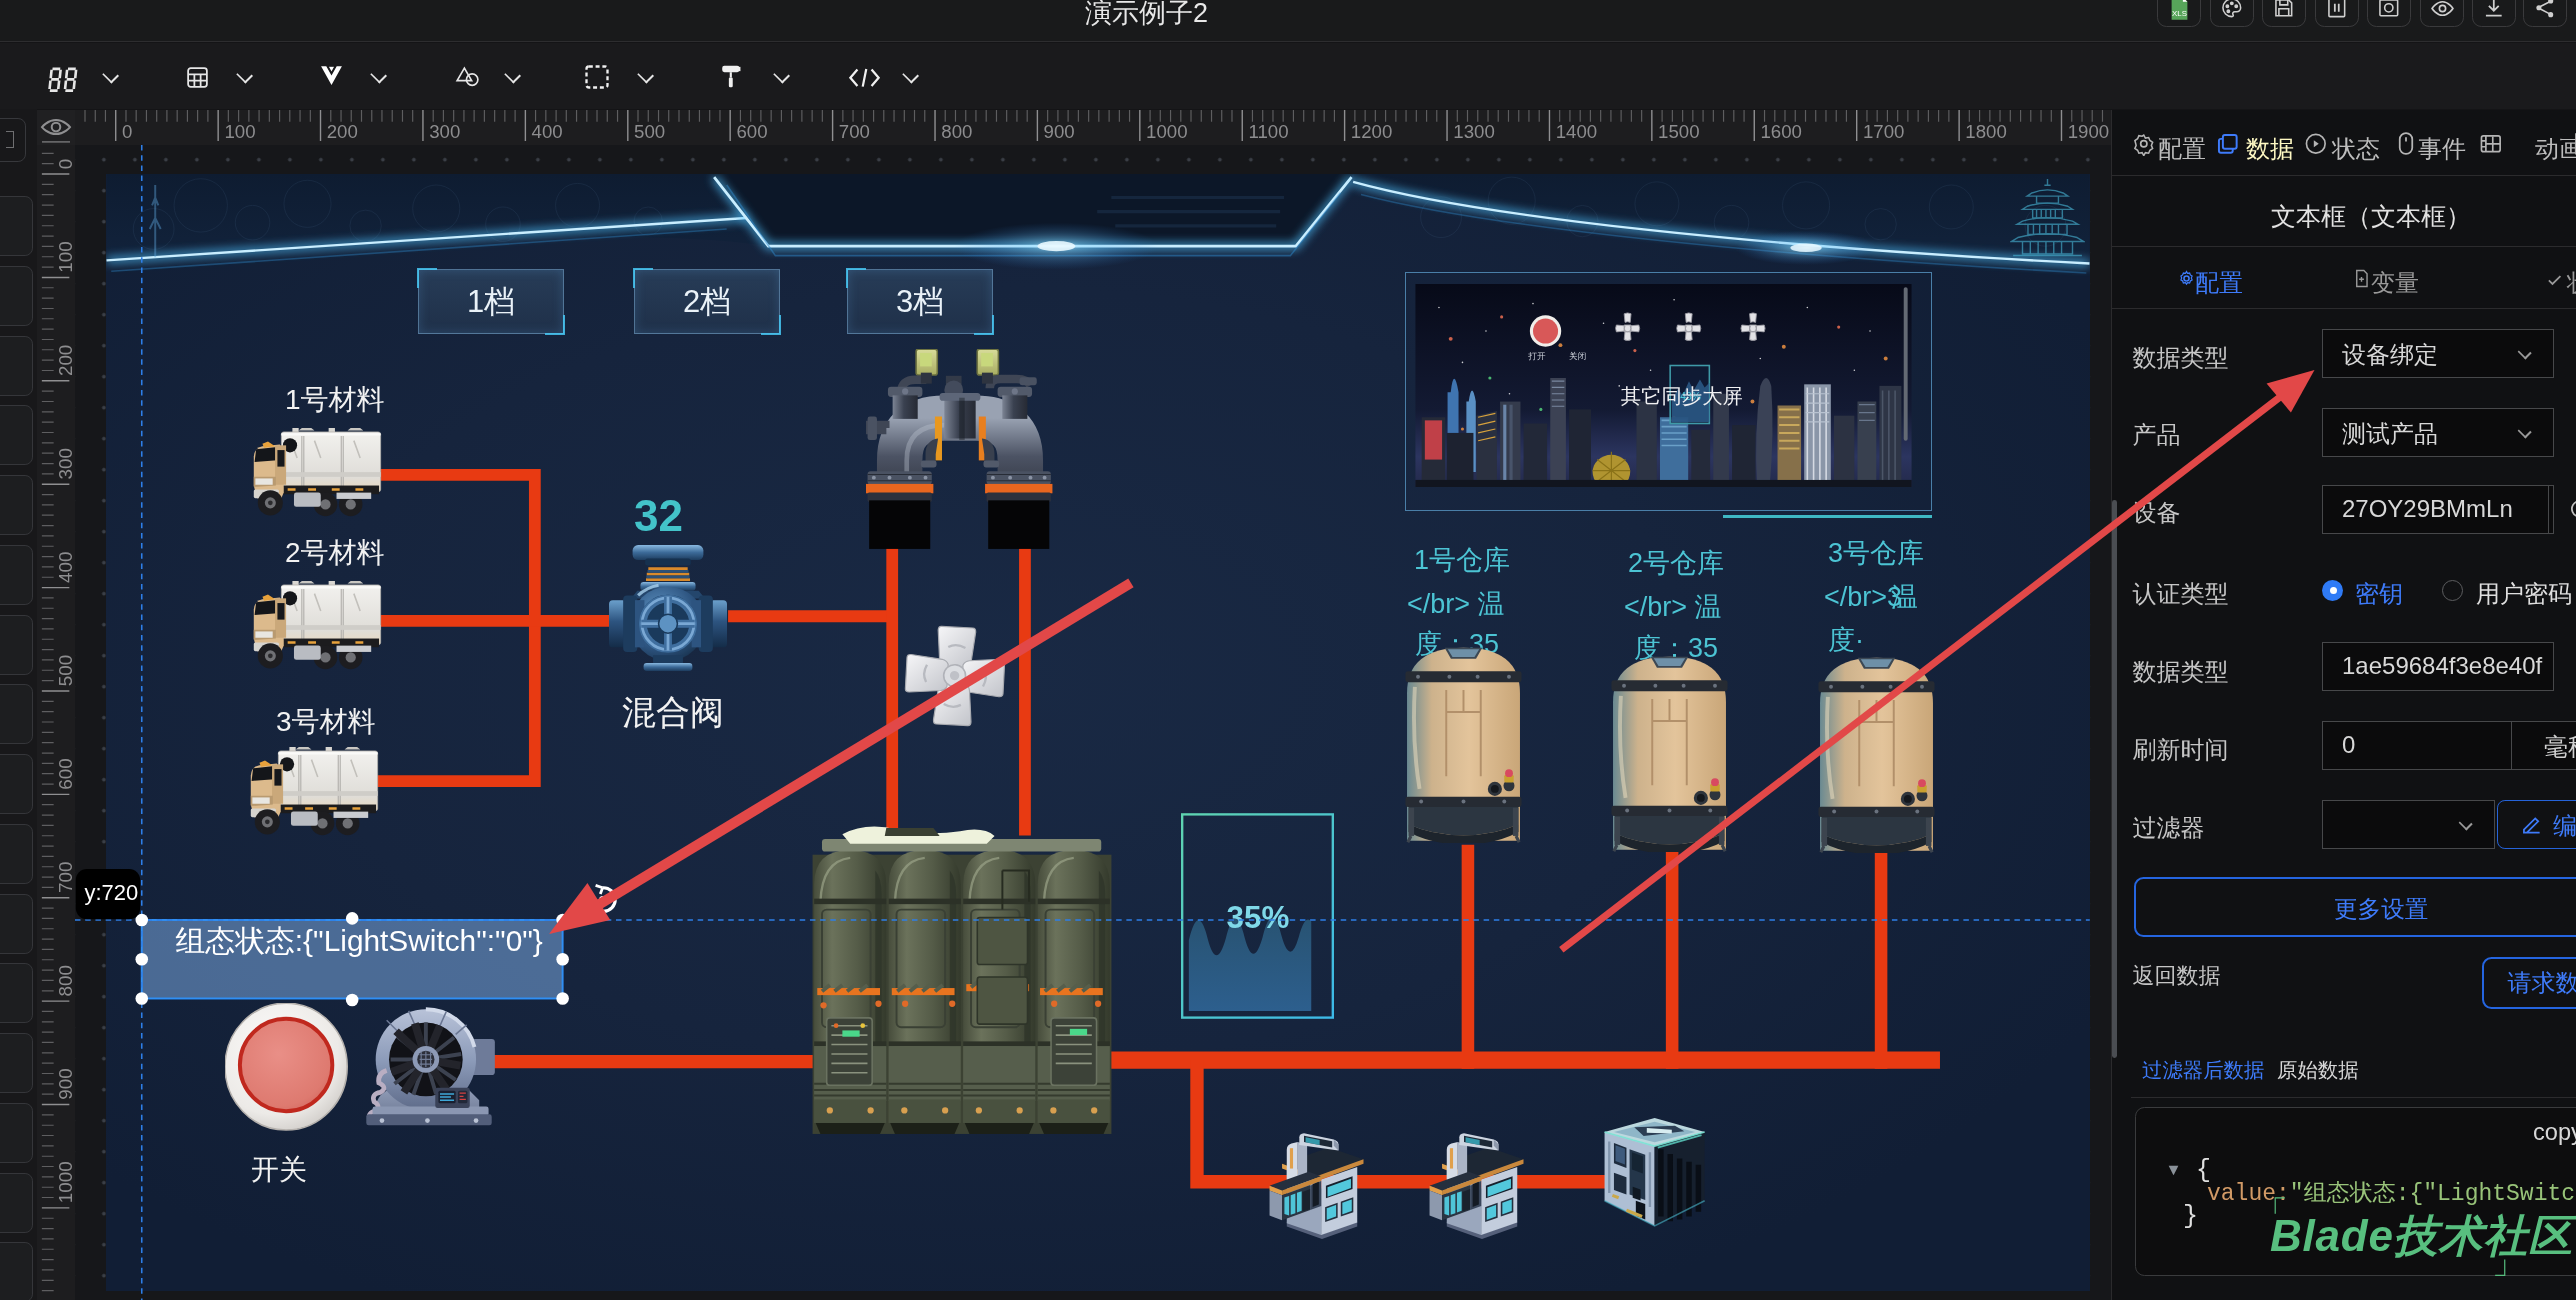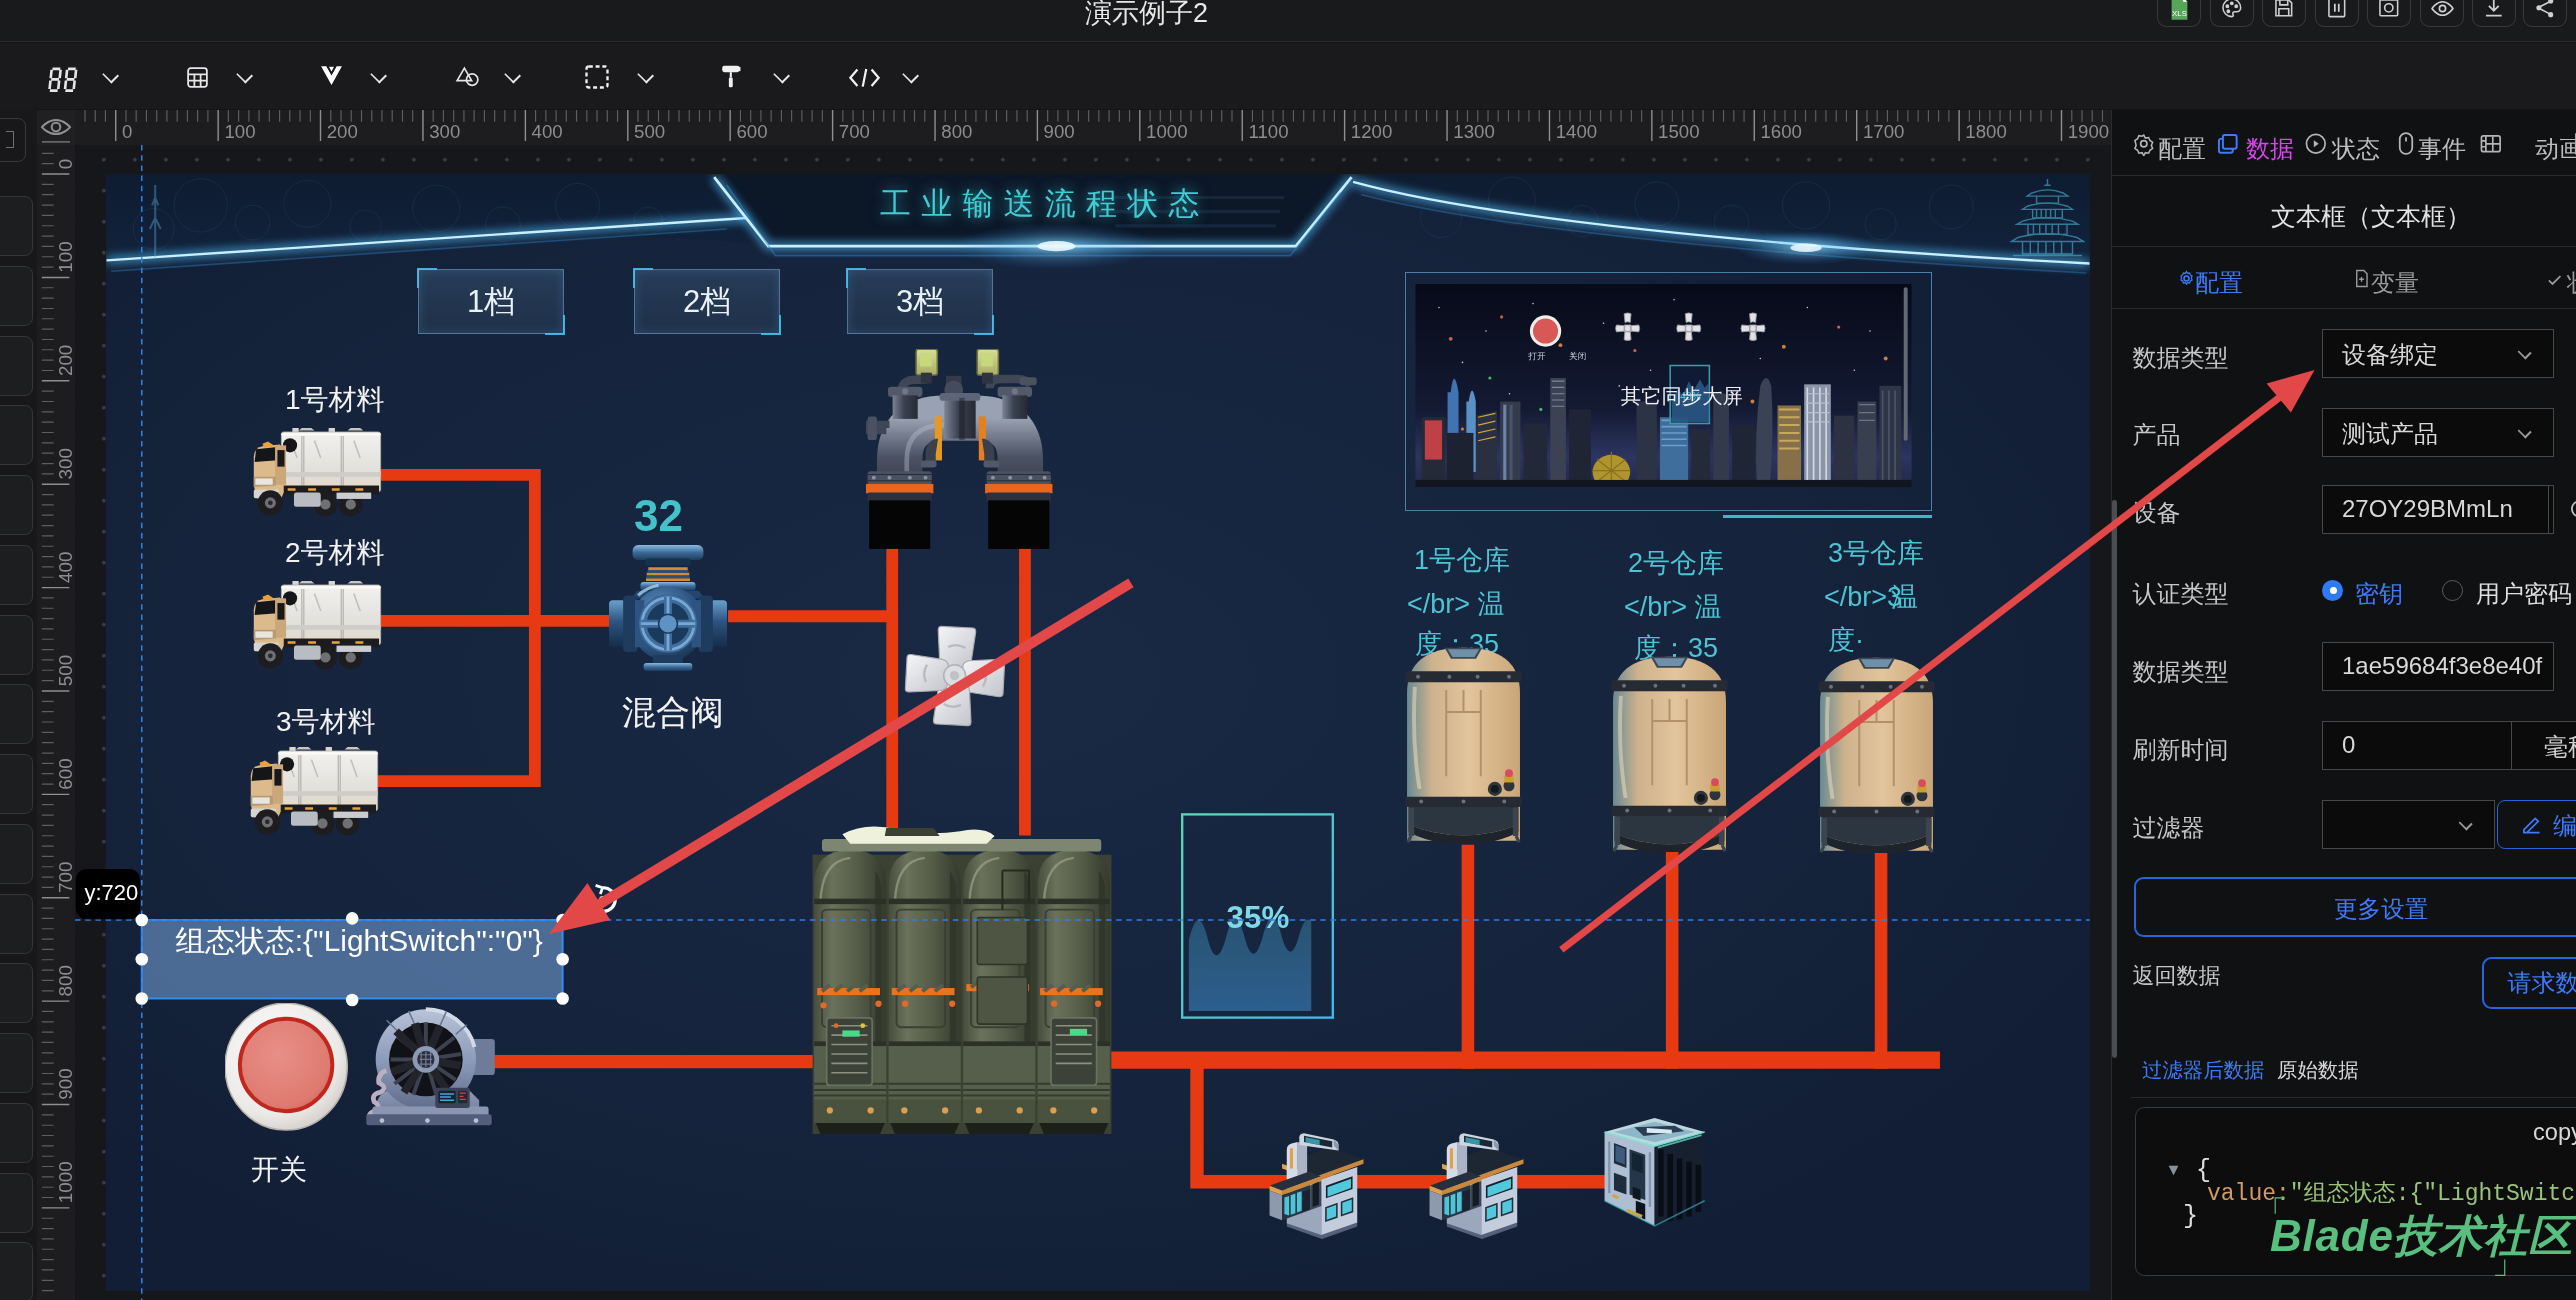--- a/index.html
+++ b/index.html
@@ -226,21 +226,20 @@
         <path d="M1588 10 C1750 55 2100 92 2526 114" stroke="#4fc2ff" stroke-width="8" filter="url(#bl1)" opacity=".8"></path>
         <path d="M1588 10 C1750 55 2100 92 2526 114" stroke="#c9eeff" stroke-width="3"></path>
         <path d="M1598 26 C1760 68 2110 104 2522 126" stroke="#2e86c8" stroke-width="2" opacity=".4"></path>
         </g>
         <ellipse cx="1210" cy="92" rx="130" ry="30" fill="url(#flare)" opacity=".75"></ellipse>
         <ellipse cx="1210" cy="92" rx="24" ry="6.5" fill="#e8f8ff" opacity=".9"></ellipse>
         <ellipse cx="2165" cy="94" rx="90" ry="22" fill="url(#flare)" opacity=".8"></ellipse>
         <ellipse cx="2165" cy="94" rx="20" ry="5.5" fill="#e8f8ff" opacity=".85"></ellipse>
         <path d="M62 14 V106 M58 40 l4 -10 4 10 M55 70 l7 -14 7 14" stroke="#5a9fd4" stroke-width="2.5" opacity=".45" fill="none"></path>
       </svg>
-      <div class="abs" style="left:774px;top:9.4px;font-size:31px;color:#40ccd4;letter-spacing:10.2px;text-shadow:0 0 12.6px rgba(63,208,216,.75);white-space:nowrap;">工业输送流程状态</div>
 
       <svg class="abs" style="left:1904px;top:3.1px" width="75" height="82" viewBox="0 0 96 104" fill="none" stroke="#49b8d8" stroke-width="1.8" opacity=".6">
 <path d="M48 2 v8 M44 10 h8"></path>
 <path d="M28 20 q20 -8 40 0 l6 4 h-52 z M34 24 v9 h28 v-9"></path>
 <path d="M22 37 q26 -8 52 0 l6 4 h-64 z M29 41 v11 h38 v-11 M34 41 v11 M40 41 v11 M46 41 v11 M52 41 v11 M58 41 v11"></path>
 <path d="M16 56 q32 -9 64 0 l7 4 h-78 z M23 60 v13 h50 v-13 M30 60 v13 M38 60 v13 M46 60 v13 M54 60 v13 M62 60 v13"></path>
 <path d="M10 77 q38 -10 76 0 l8 5 h-92 z M16 82 v16 h64 v-16 M26 82 v16 M36 82 v16 M46 82 v16 M56 82 v16 M66 82 v16"></path>
 <path d="M4 100 h88"></path>
 </svg>
 
@@ -1026,21 +1025,21 @@
 
     <svg class="abs" style="left:19.6px;top:22px" width="23.6" height="23.6" viewBox="0 0 24 24" fill="none" stroke="#b5b5b5" stroke-width="1.7">
         <circle cx="12" cy="12" r="3.2"></circle>
         <path d="M12 2.5l1.8 3.2 3.6-.6 1.4 3.3 3 2-1.4 3.4 1.4 3.4-3 2-1.4 3.3-3.6-.6-1.8 3.2-1.8-3.2-3.6.6-1.4-3.3-3-2 1.4-3.4L2.2 8.4l3-2 1.4-3.3 3.6.6z" transform="scale(.92) translate(1 1)"></path>
       </svg>
     <div class="abs" style="left:46px;top:23px;font-size:24px;color:#bdbdbd;">配置</div>
     <svg class="abs" style="left:104px;top:22px" width="23.6" height="23.6" viewBox="0 0 24 24" fill="none" stroke="#3e7bfa" stroke-width="2">
         <rect x="7" y="3" width="14" height="14" rx="2"></rect>
         <path d="M17 17v2a2 2 0 0 1-2 2H5a2 2 0 0 1-2-2V9a2 2 0 0 1 2-2h2"></path>
       </svg>
-    <div class="abs" style="left:134px;top:23px;font-size:24px;color:#d946ef;">数据</div>
+    <div class="abs" style="left:134px;top:23px;font-size:24px;color:#fef9c3;">数据</div>
     <svg class="abs" style="left:192px;top:22px" width="23.6" height="23.6" viewBox="0 0 24 24" fill="none" stroke="#b5b5b5" stroke-width="1.7">
         <circle cx="12" cy="12" r="9.5"></circle>
         <path d="M10 8.5l5 3.5-5 3.5z" fill="#b5b5b5" stroke="none"></path>
       </svg>
     <div class="abs" style="left:220px;top:23px;font-size:24px;color:#bdbdbd;">状态</div>
     <svg class="abs" style="left:283px;top:21px" width="22" height="25" viewBox="0 0 20 24" fill="none" stroke="#b5b5b5" stroke-width="1.7">
         <rect x="4" y="2" width="12" height="20" rx="6"></rect>
         <path d="M10 6v4"></path>
       </svg>
     <div class="abs" style="left:306px;top:23px;font-size:24px;color:#bdbdbd;">事件</div>

